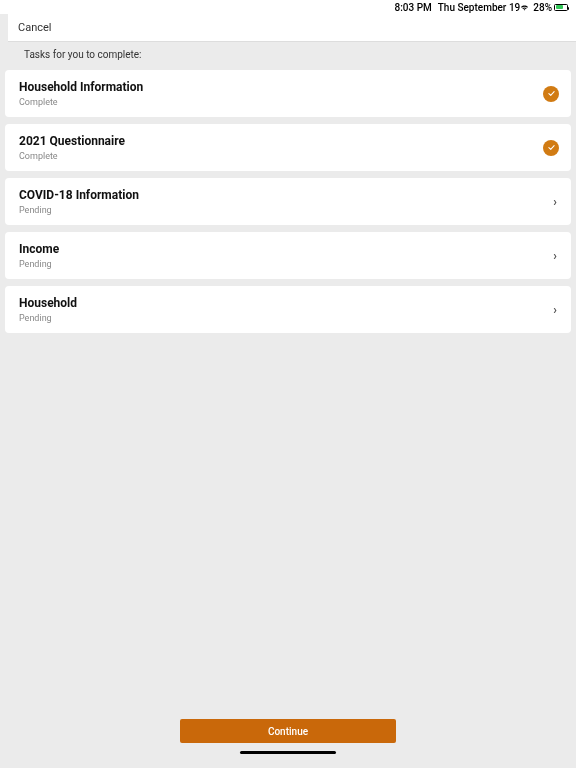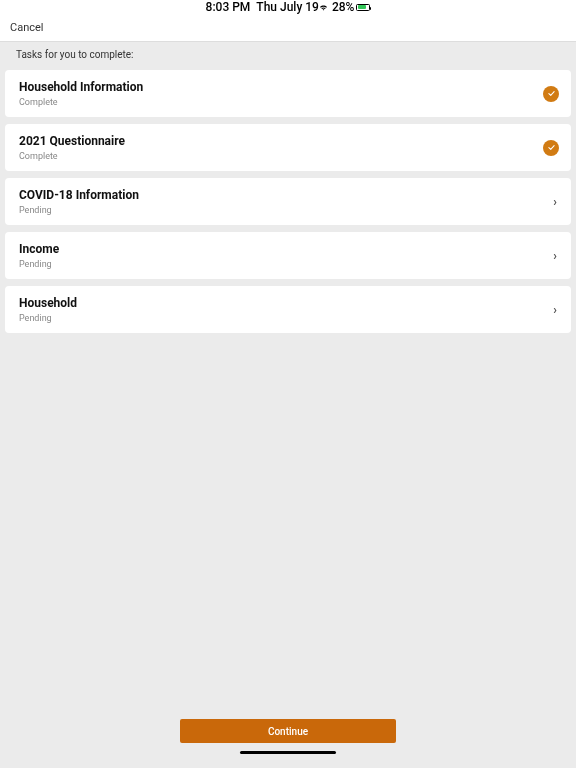--- a/index.html
+++ b/index.html
@@ -12,24 +12,24 @@
       width: 576px;
       height: 768px;
       background: #ebebeb;
       display: flex;
       flex-direction: column;
       position: relative;
     }
     .status-bar {
       height: 14px;
       display: flex;
-      justify-content: center;
+      justify-content: flex-end;
       align-items: center;
       padding: 0 8px;
-      font-size: 12px;
+      font-size: 10px;
       font-weight: 500;
       color: #000;
       background: #fff;
     }
     .status-left {
       display: flex;
       gap: 6px;
       align-items: center;
     }
     .status-right {
@@ -71,38 +71,39 @@
       border-radius: 1px;
     }
     .nav-header {
       height: 28px;
       background: #fff;
       display: flex;
       align-items: center;
       padding: 0 10px;
       position: relative;
       border-bottom: 1px solid #ddd;
+      margin-left: 8px;
     }
     .cancel-btn {
       color: #333;
       font-size: 11px;
       font-weight: 400;
       background: none;
       border: none;
     }
     .nav-title {
       position: absolute;
       left: 50%;
       transform: translateX(-50%);
       font-size: 11px;
       font-weight: 600;
       color: #000;
     }
     .tasks-label {
-      padding: 7px 16px 6px;
+      padding: 7px 24px 6px;
       font-size: 10px;
       color: #333;
     }
     .task-list {
       display: flex;
       flex-direction: column;
       gap: 7px;
       padding: 4px 5px;
     }
     .task-card {
@@ -172,21 +173,21 @@
       background: #000;
       border-radius: 2px;
     }
   </style>
 </head>
 <body>
 
 <div class="status-bar">
   <div class="status-left">
     <span>8:03 PM</span>
-    <span>Thu July 19</span>
+    <span>Thu September 19</span>
   </div>
   <div class="status-right">
     <span>
       <svg class="wifi-icon" viewBox="0 0 12 9">
           <path d="M6 8.5 L4.8 7.2 C5.5 6.6 6.5 6.6 7.2 7.2 Z M3.1 5.5 C4.7 4 7.3 4 8.9 5.5 L7.9 6.5 C6.8 5.5 5.2 5.5 4.1 6.5 Z M1.4 3.8 C4 1.3 8 1.3 10.6 3.8 L9.6 4.8 C7.6 2.9 4.4 2.9 2.4 4.8 Z" fill="#000"></path>
         </svg>
     </span>
     <div class="battery-wrap">
       <span>28%</span>
       <span class="battery-icon">

